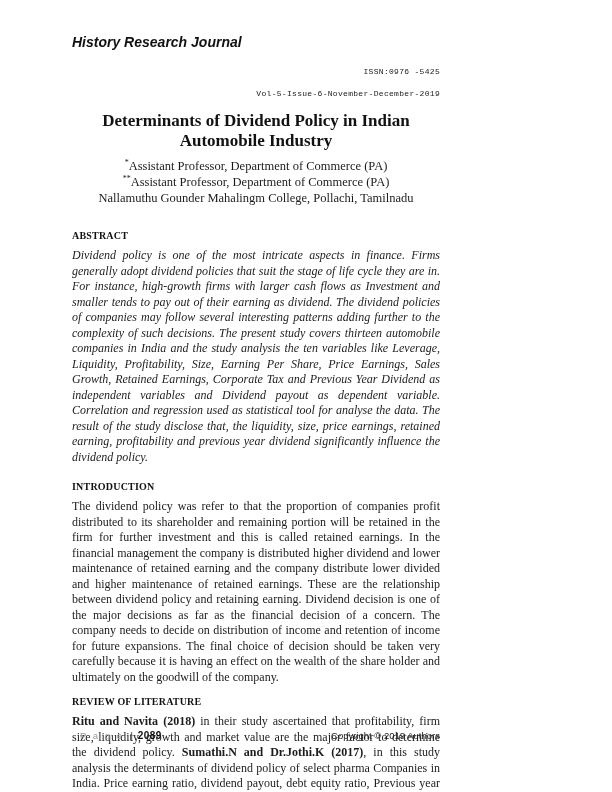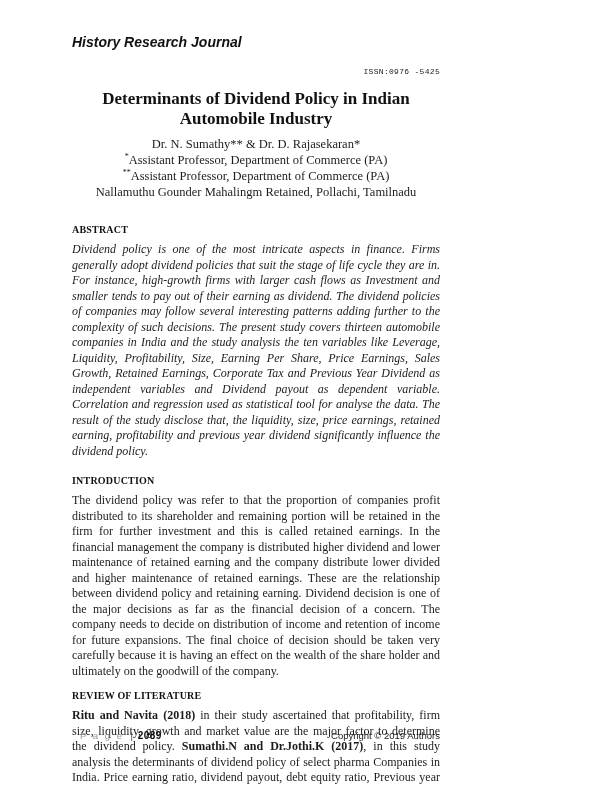--- a/index.html
+++ b/index.html
@@ -104,28 +104,28 @@
 </style>
 </head>
 <body>
 
 <div class="sheet">
 
   <div class="journal-name">History Research Journal</div>
 
   <div class="meta-line issn">ISSN:0976 -5425</div>
 
+  <div class="meta-line vol">Vol-5-Issue-6-November-December-2019</div>
 
   <h1 class="paper-title">Determinants of Dividend Policy in Indian Automobile Industry</h1>
 
   <div class="authors-block">
-    <div>Dr. N. Sumathy** &amp; Dr. D. Rajasekaran*</div>
     <div><sup>*</sup><span>Assistant Professor, Department of Commerce (PA)</span></div>
     <div><sup>**</sup><span>Assistant Professor, Department of Commerce (PA)</span></div>
-    <div>Nallamuthu Gounder Mahalingm Retained, Pollachi, Tamilnadu</div>
+    <div>Nallamuthu Gounder Mahalingm College, Pollachi, Tamilnadu</div>
   </div>
 
   <div class="section-heading abstract-heading">ABSTRACT</div>
 
   <p class="para abstract-body">Dividend policy is one of the most intricate aspects in finance. Firms generally adopt dividend policies that suit the stage of life cycle they are in. For instance, high-growth firms with larger cash flows as Investment and smaller tends to pay out of their earning as dividend. The dividend policies of companies may follow several interesting patterns adding further to the complexity of such decisions. The present study covers thirteen automobile companies in India and the study analysis the ten variables like Leverage, Liquidity, Profitability, Size, Earning Per Share, Price Earnings, Sales Growth, Retained Earnings, Corporate Tax and Previous Year Dividend as independent variables and Dividend payout as dependent variable. Correlation and regression used as statistical tool for analyse the data. The result of the study disclose that, the liquidity, size, price earnings, retained earning, profitability and previous year dividend significantly influence the dividend policy.</p>
 
 
   <div class="section-heading intro-heading">INTRODUCTION</div>
 
   <p class="para">The dividend policy was refer to that the proportion of companies profit distributed to its shareholder and remaining portion will be retained in the firm for further investment and this is called retained earnings. In the financial management the company is distributed higher dividend and lower maintenance of retained earning and the company distribute lower divided and higher maintenance of retained earnings. These are the relationship between dividend policy and retaining earning. Dividend decision is one of the major decisions as far as the financial decision of a concern. The company needs to decide on distribution of income and retention of income for future expansions. The final choice of decision should be taken very carefully because it is having an effect on the wealth of the share holder and ultimately on the goodwill of the company.</p>

